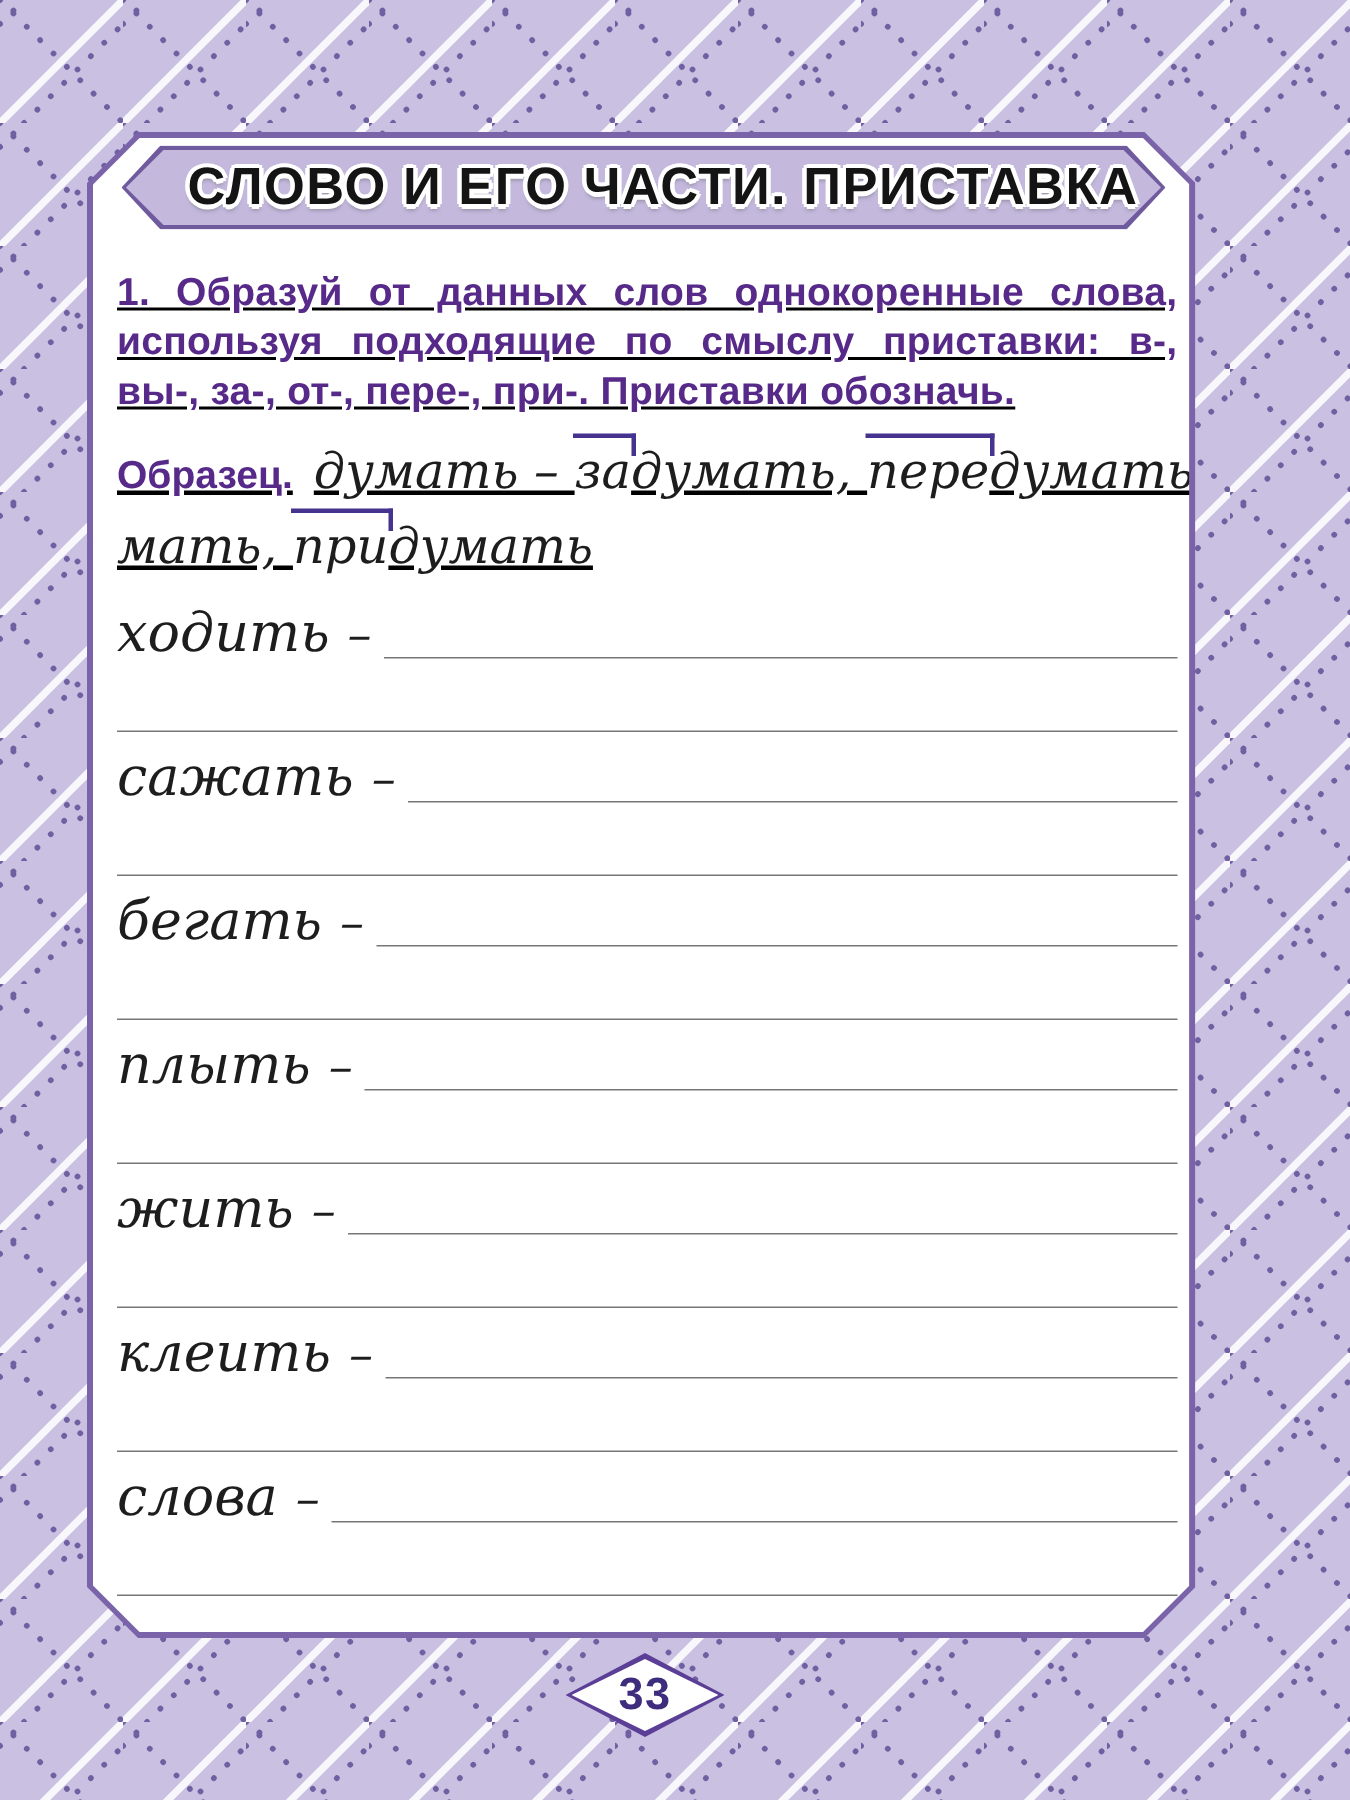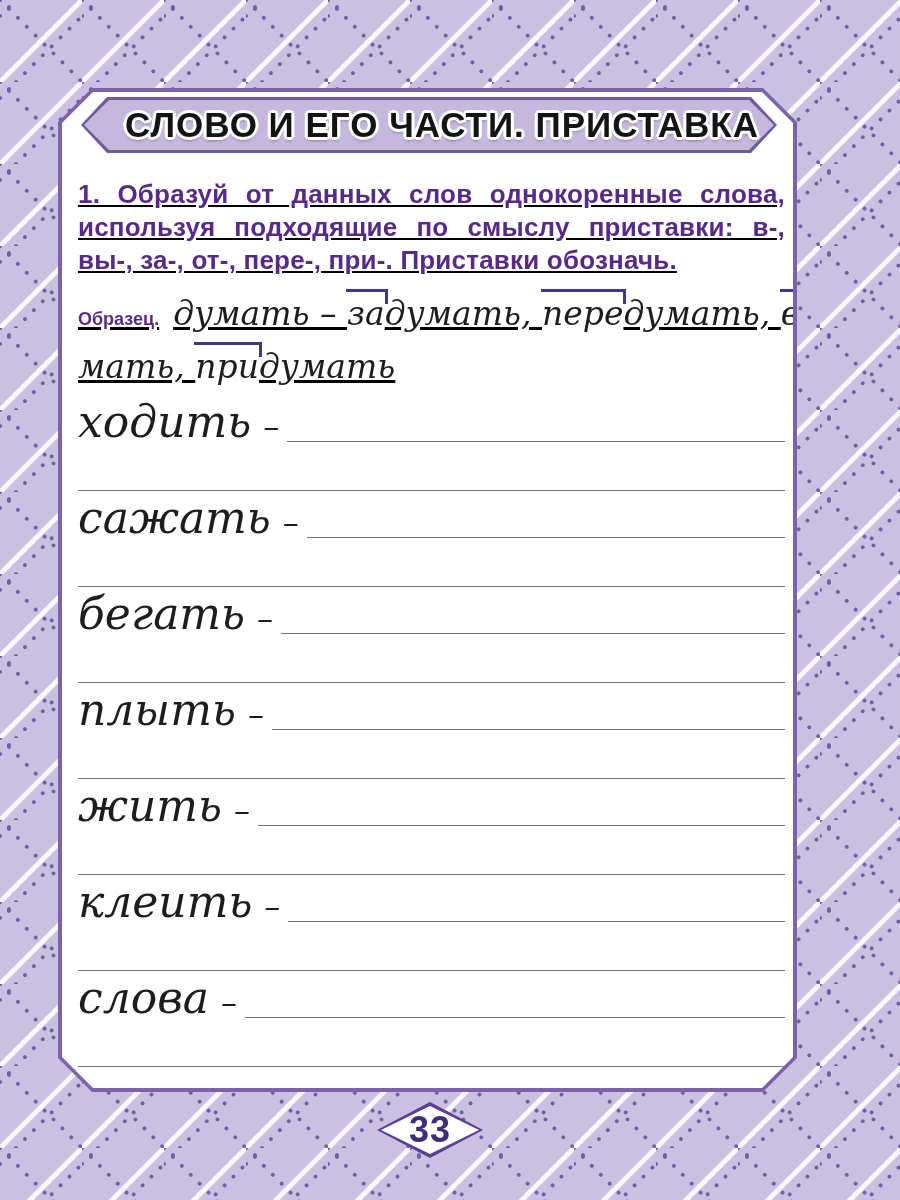--- a/index.html
+++ b/index.html
@@ -64,47 +64,47 @@
   }
 
   .example{
     margin:13px 6px 0 16px;
     font-family:"DejaVu Serif",serif;font-style:italic;
     font-size:33px;color:var(--ink);
   }
   .ex-line{line-height:47px;white-space:nowrap;}
   .example-label{
     font-family:"Liberation Sans",sans-serif;font-style:normal;font-weight:600;
-    font-size:18px;color:var(--accent-purple);margin-right:14px;
+    font-size:26px;color:var(--accent-purple);margin-right:14px;
   }
   .pfx{position:relative;display:inline-block;}
   .pfx::before{
     content:"";position:absolute;left:-1px;right:-3px;top:-1px;height:12px;
     border-top:3px solid var(--prefix-mark);border-right:3px solid var(--prefix-mark);
   }
 
   .rows{margin:8px 8px 0 16px;}
   .wrow{height:96px;position:relative;}
   .wline{position:absolute;left:0;right:0;top:0;height:46px;display:flex;align-items:flex-end;}
-  .hw{font-family:"DejaVu Serif",serif;font-style:italic;font-size:44px;line-height:1;color:var(--ink);}
+  .hw{font-family:"DejaVu Serif",serif;font-style:italic;font-size:36px;line-height:1;color:var(--ink);}
   .dash{margin:0 8px 2px 12px;font-size:32px;}
   .fill{flex:1;border-bottom:1.6px solid var(--rule-gray);margin-bottom:2px;}
   .brule{position:absolute;left:0;right:0;top:92px;border-top:1.6px solid var(--rule-gray);}
 
   
   .pagenum-outer{
     position:absolute;left:377px;top:1102px;width:106px;height:56px;
     background:#5b3f96;clip-path:polygon(50% 0,100% 50%,50% 100%,0 50%);
   }
   .pagenum-inner{
     position:absolute;inset:4px;background:#ffffff;
     clip-path:polygon(50% 0,100% 50%,50% 100%,0 50%);
     display:flex;align-items:center;justify-content:center;
   }
-  .pagenum{font-size:36px;font-weight:bold;color:var(--pagenum-purple);letter-spacing:1px;}
+  .pagenum{font-size:30px;font-weight:bold;color:var(--pagenum-purple);letter-spacing:1px;}
 </style>
 </head>
 <body>
 
 <svg class="bg-pattern" width="900" height="1200" viewBox="0 0 900 1200" xmlns="http://www.w3.org/2000/svg">
   <defs>
     <pattern id="lat" width="82" height="82" patternUnits="userSpaceOnUse">
       <rect width="82" height="82" fill="#c9c0e2"></rect>
       <line x1="0" y1="82" x2="82" y2="0" stroke="#f8f7fc" stroke-width="5"></line>
       <line x1="16" y1="82" x2="82" y2="16" stroke="#6f61a1" stroke-width="3.8" stroke-linecap="round" stroke-dasharray="0.1 12.5"></line>

